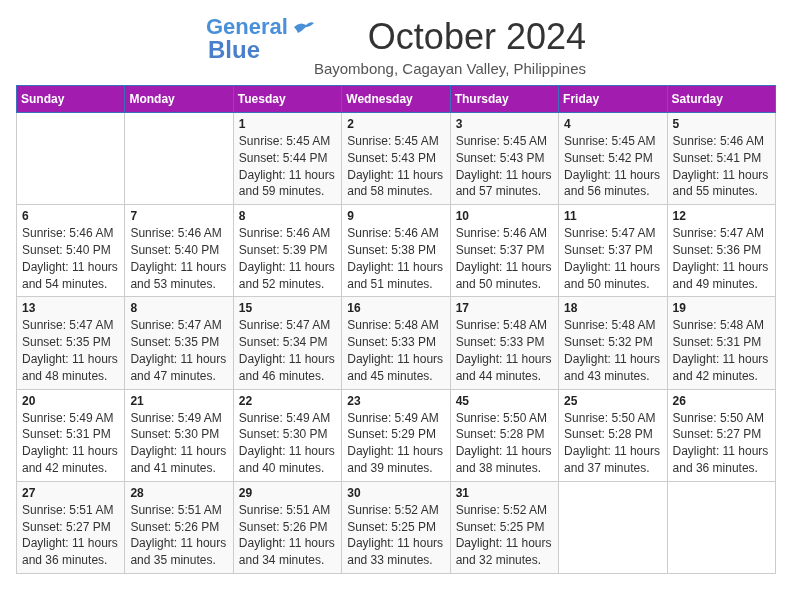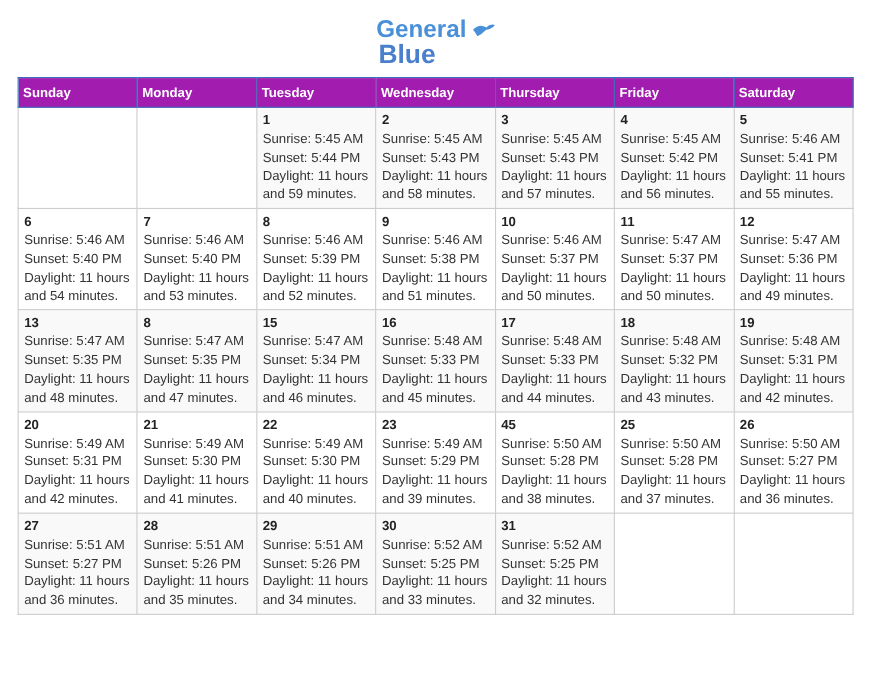--- a/index.html
+++ b/index.html
@@ -91,20 +91,22 @@
       <span class="logo-text">
         <span>General</span>
       </span>
       <svg width="22" height="16" viewBox="0 0 22 16">
         <path d="M2,8 Q8,2 14,6 Q18,2 22,4 Q18,8 14,8 Q10,12 6,14 Q4,10 2,8Z" fill="#4a90d9"></path>
       </svg>
     </div>
     <span class="logo-text" style="color:#4a7fcb;font-size:24px;margin-left:2px;">Blue</span>
   </div>
   <div class="title-section">
+    <div class="month-year">October 2024</div>
+    <div class="location">Bayombong, Cagayan Valley, Philippines</div>
   </div>
 </div>
 
 <table class="calendar">
   <thead>
     <tr>
       <th>Sunday</th>
       <th>Monday</th>
       <th>Tuesday</th>
       <th>Wednesday</th>

